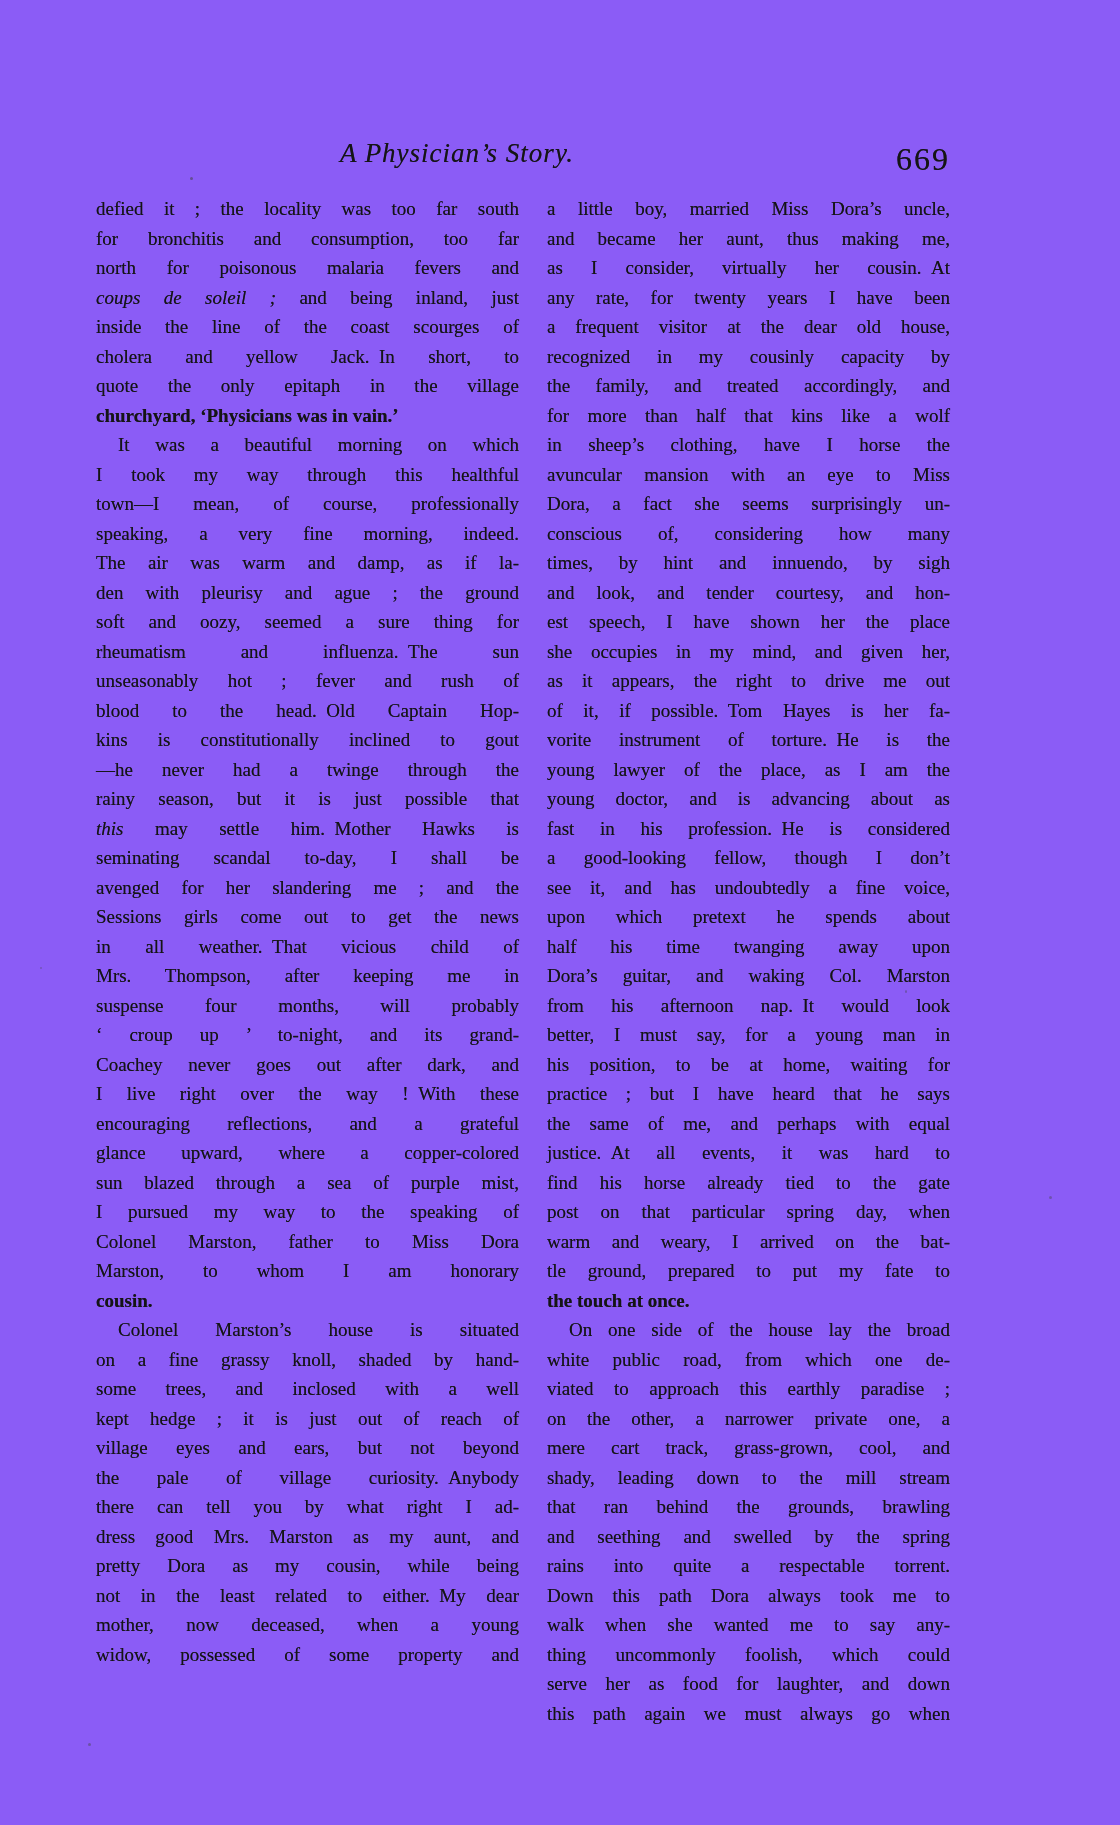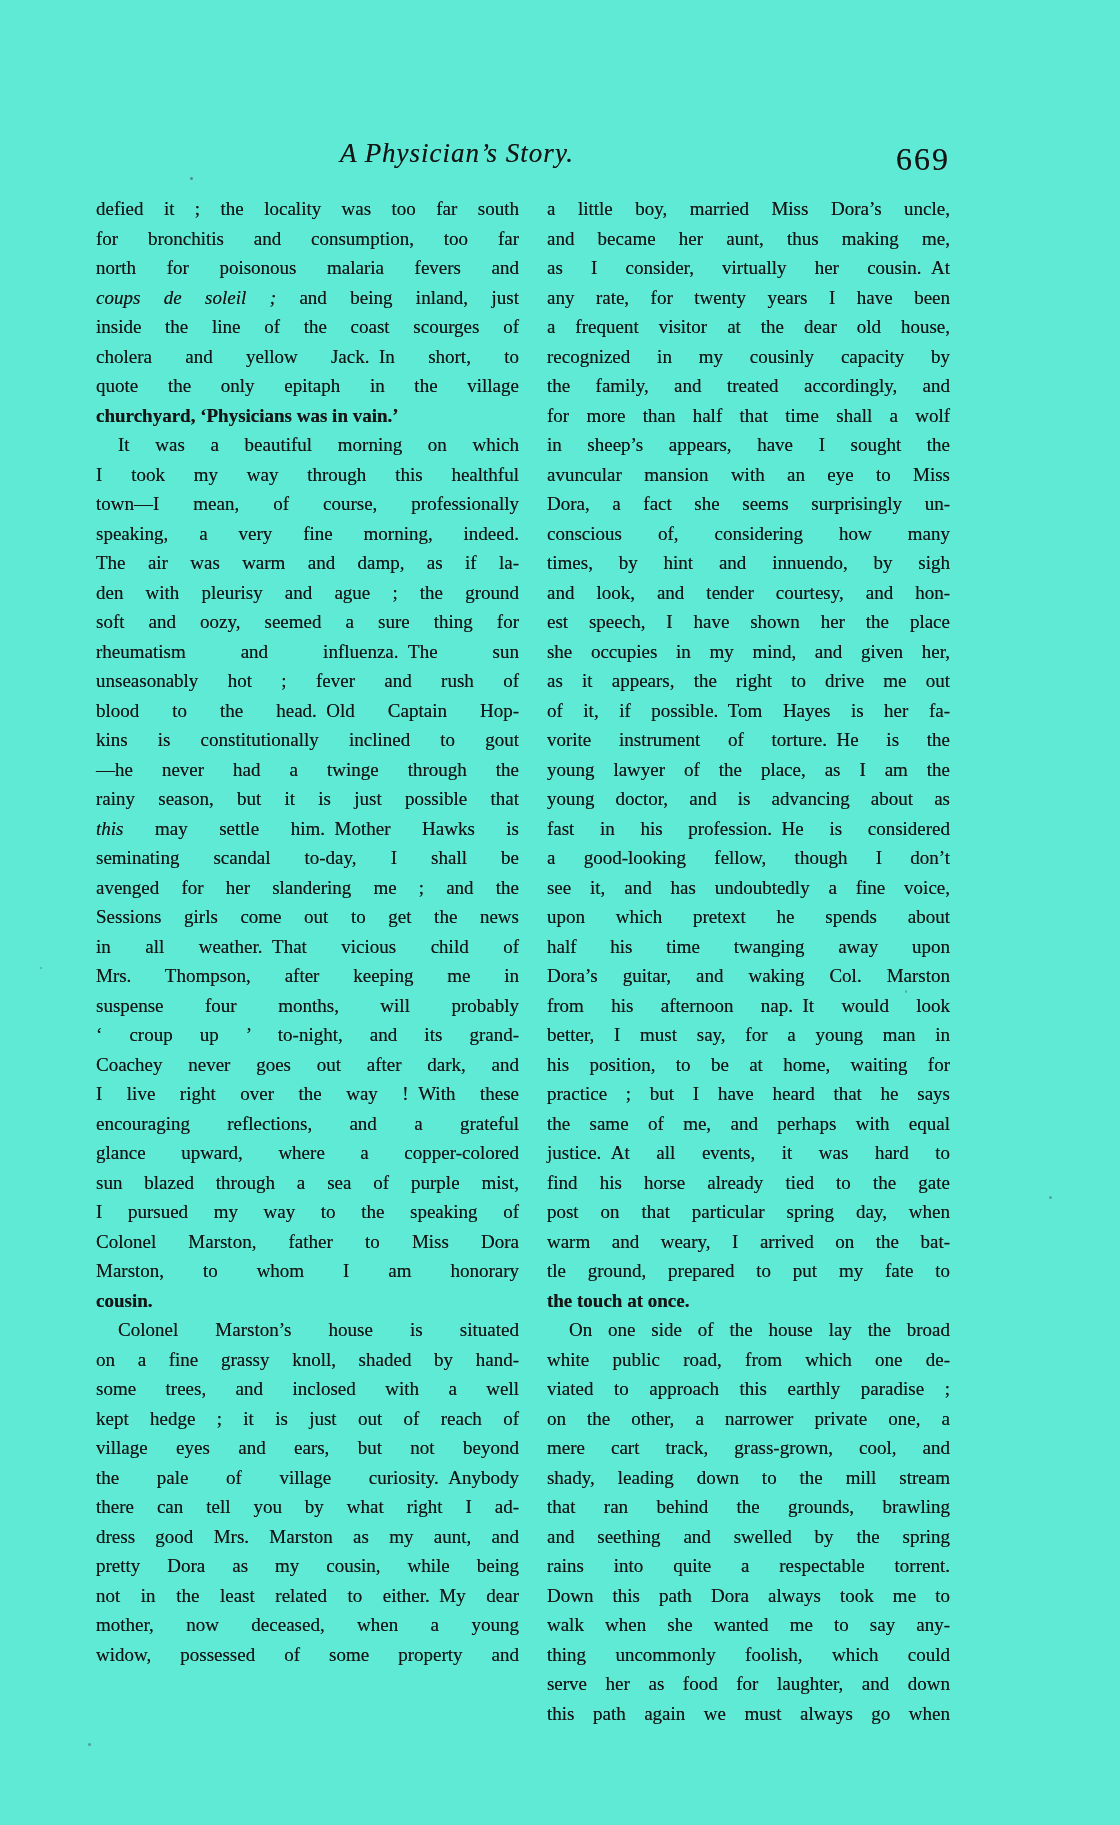--- a/index.html
+++ b/index.html
@@ -4,21 +4,21 @@
 <style>
   html, body {
     margin: 0;
     padding: 0;
     background: #ffffff;
   }
   .page {
     position: relative;
     width: 1120px;
     height: 1825px;
-    background: #5eead4;
+    background: #8b5cf6;
     font-family: "Liberation Serif", serif;
     color: #151515;
     overflow: hidden;
   }
   .text-block {
     position: absolute;
     left: 96px;
     top: 138px;
     width: 854px;
   }
@@ -149,22 +149,22 @@
         </div>
       <div class="column col-right">
           <div class="paragraph">
             <div class="line">a little boy, married Miss Dora’s uncle,</div>
             <div class="line">and became her aunt, thus making me,</div>
             <div class="line">as I consider, virtually her cousin. At</div>
             <div class="line">any rate, for twenty years I have been</div>
             <div class="line">a frequent visitor at the dear old house,</div>
             <div class="line">recognized in my cousinly capacity by</div>
             <div class="line">the family, and treated accordingly, and</div>
-            <div class="line">for more than half that time shall a wolf</div>
-            <div class="line">in sheep’s appears, have I sought the</div>
+            <div class="line">for more than half that kins like a wolf</div>
+            <div class="line">in sheep’s clothing, have I horse the</div>
             <div class="line">avuncular mansion with an eye to Miss</div>
             <div class="line">Dora, a fact she seems surprisingly un-</div>
             <div class="line">conscious of, considering how many</div>
             <div class="line">times, by hint and innuendo, by sigh</div>
             <div class="line">and look, and tender courtesy, and hon-</div>
             <div class="line">est speech, I have shown her the place</div>
             <div class="line">she occupies in my mind, and given her,</div>
             <div class="line">as it appears, the right to drive me out</div>
             <div class="line">of it, if possible. Tom Hayes is her fa-</div>
             <div class="line">vorite instrument of torture. He is the</div>

